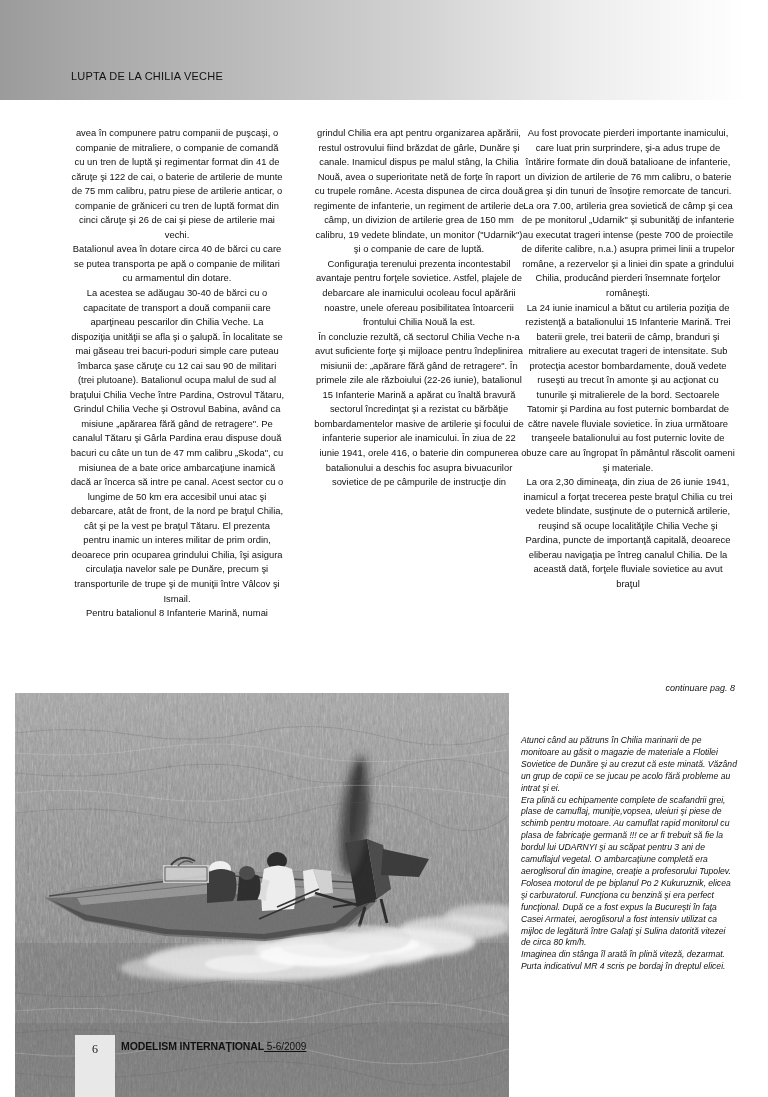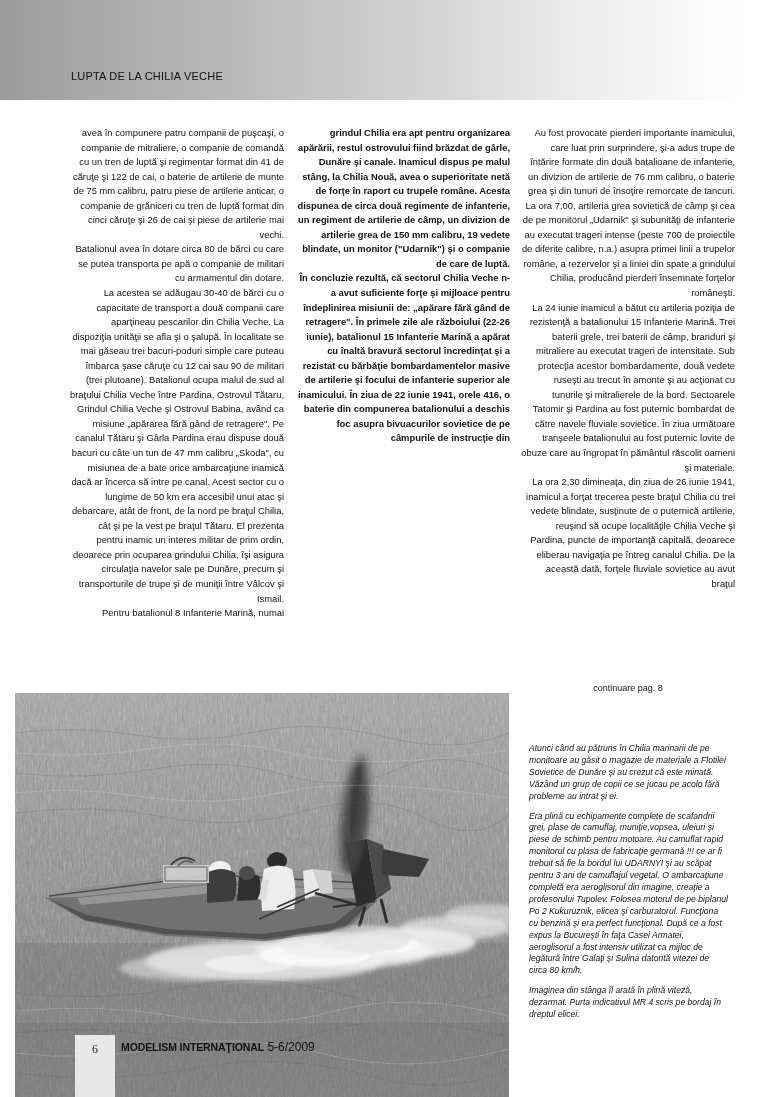--- a/index.html
+++ b/index.html
@@ -27,31 +27,32 @@
   }
 
   
   .cols{
     position:absolute;left:0;top:126px;width:768px;
   }
   .col{
     position:absolute;top:0;width:214px;
     font-size:9.4px;
     line-height:14.55px;
-    text-align:right;
+    text-align:center;
     color:#111;
   }
   #col1{left:70px;}
-  #col2{left:296px;font-weight:bold;}
+  #col2{left:312px;}
   #col3{left:521px;}
   .col p{margin:0;}
 
   .continuare{
     position:absolute;left:521px;top:683px;width:214px;
-    text-align:center;
+    text-align:right;
+    font-style:italic;
     font-size:9px;
     color:#111;
   }
 
   
   .photo{
     position:absolute;left:15px;top:693px;width:494px;height:404px;
     overflow:hidden;
     background:#8d8d8d;
   }
@@ -67,46 +68,47 @@
     text-align:center;
     font-size:12px;color:#222;
     font-family:"Liberation Serif","DejaVu Serif",serif;
   }
   .footer-text{
     position:absolute;left:121px;top:1040px;
     font-size:10.5px;font-weight:bold;color:#111;
     white-space:nowrap;
     letter-spacing:-0.1px;
   }
-  .footer-text .issue{font-weight:normal;font-size:12px;letter-spacing:0;}
+  .footer-text .issue{font-weight:normal;font-size:10px;letter-spacing:0;text-decoration:underline;}
 
   
   .caption{
     position:absolute;left:521px;top:735px;width:216px;
     font-size:8.6px;line-height:11.9px;
     font-style:italic;
     color:#111;
   }
-  .caption p{margin:8px;}
+  .caption p{margin:0;}
 </style>
 </head>
 <body>
 
 <div class="header-band"></div>
 <div class="header-title">LUPTA DE LA CHILIA VECHE</div>
 
 <div class="cols">
   <div class="col" id="col1">
       <p>avea în compunere patru companii de puşcaşi, o companie de mitraliere, o companie de comandă cu un tren de luptă şi regimentar format din 41 de căruţe şi 122 de cai, o baterie de artilerie de munte de 75 mm calibru, patru piese de artilerie anticar, o companie de grăniceri cu tren de luptă format din cinci căruţe şi 26 de cai şi piese de artilerie mai vechi.</p>
-      <p>Batalionul avea în dotare circa 80 de bărci cu care se putea transporta pe apă o companie de militari cu armamentul din dotare.</p>
+      <p>Batalionul avea în dotare circa 40 de bărci cu care se putea transporta pe apă o companie de militari cu armamentul din dotare.</p>
       <p>La acestea se adăugau 30-40 de bărci cu o capacitate de transport a două companii care aparţineau pescarilor din Chilia Veche. La dispoziţia unităţii se afla şi o şalupă. În localitate se mai găseau trei bacuri-poduri simple care puteau îmbarca şase căruţe cu 12 cai sau 90 de militari (trei plutoane). Batalionul ocupa malul de sud al braţului Chilia Veche între Pardina, Ostrovul Tătaru, Grindul Chilia Veche şi Ostrovul Babina, având ca misiune „apărarea fără gând de retragere". Pe canalul Tătaru şi Gârla Pardina erau dispuse două bacuri cu câte un tun de 47 mm calibru „Skoda", cu misiunea de a bate orice ambarcaţiune inamică dacă ar încerca să intre pe canal. Acest sector cu o lungime de 50 km era accesibil unui atac şi debarcare, atât de front, de la nord pe braţul Chilia, cât şi pe la vest pe braţul Tătaru. El prezenta pentru inamic un interes militar de prim ordin, deoarece prin ocuparea grindului Chilia, îşi asigura circulaţia navelor sale pe Dunăre, precum şi transporturile de trupe şi de muniţii între Vâlcov şi Ismail.</p>
       <p>Pentru batalionul 8 Infanterie Marină, numai</p>
     </div>
   <div class="col" id="col2">
       <p>grindul Chilia era apt pentru organizarea apărării, restul ostrovului fiind brăzdat de gârle, Dunăre şi canale. Inamicul dispus pe malul stâng, la Chilia Nouă, avea o superioritate netă de forţe în raport cu trupele române. Acesta dispunea de circa două regimente de infanterie, un regiment de artilerie de câmp, un divizion de artilerie grea de 150 mm calibru, 19 vedete blindate, un monitor ("Udarnik") şi o companie de care de luptă.</p>
+      <p>Configuraţia terenului prezenta incontestabil avantaje pentru forţele sovietice. Astfel, plajele de debarcare ale inamicului ocoleau focul apărării noastre, unele ofereau posibilitatea întoarcerii frontului Chilia Nouă la est.</p>
       <p>În concluzie rezultă, că sectorul Chilia Veche n-a avut suficiente forţe şi mijloace pentru îndeplinirea misiunii de: „apărare fără gând de retragere". În primele zile ale războiului (22-26 iunie), batalionul 15 Infanterie Marină a apărat cu înaltă bravură sectorul încredinţat şi a rezistat cu bărbăţie bombardamentelor masive de artilerie şi focului de infanterie superior ale inamicului. În ziua de 22 iunie 1941, orele 416, o baterie din compunerea batalionului a deschis foc asupra bivuacurilor sovietice de pe câmpurile de instrucţie din</p>
     </div>
   <div class="col" id="col3">
       <p>Au fost provocate pierderi importante inamicului, care luat prin surprindere, şi-a adus trupe de întărire formate din două batalioane de infanterie, un divizion de artilerie de 76 mm calibru, o baterie grea şi din tunuri de însoţire remorcate de tancuri.</p>
       <p>La ora 7.00, artileria grea sovietică de câmp şi cea de pe monitorul „Udarnik" şi subunităţi de infanterie au executat trageri intense (peste 700 de proiectile de diferite calibre, n.a.) asupra primei linii a trupelor române, a rezervelor şi a liniei din spate a grindului Chilia, producând pierderi însemnate forţelor româneşti.</p>
       <p>La 24 iunie inamicul a bătut cu artileria poziţia de rezistenţă a batalionului 15 Infanterie Marină. Trei baterii grele, trei baterii de câmp, branduri şi mitraliere au executat trageri de intensitate. Sub protecţia acestor bombardamente, două vedete ruseşti au trecut în amonte şi au acţionat cu tunurile şi mitralierele de la bord. Sectoarele Tatomir şi Pardina au fost puternic bombardat de către navele fluviale sovietice. În ziua următoare tranşeele batalionului au fost puternic lovite de obuze care au îngropat în pământul răscolit oameni şi materiale.</p>
       <p>La ora 2,30 dimineaţa, din ziua de 26 iunie 1941, inamicul a forţat trecerea peste braţul Chilia cu trei vedete blindate, susţinute de o puternică artilerie, reuşind să ocupe localităţile Chilia Veche şi Pardina, puncte de importanţă capitală, deoarece eliberau navigaţia pe întreg canalul Chilia. De la această dată, forţele fluviale sovietice au avut braţul</p>
     </div>
 </div>
 <div class="continuare">continuare pag. 8</div>

